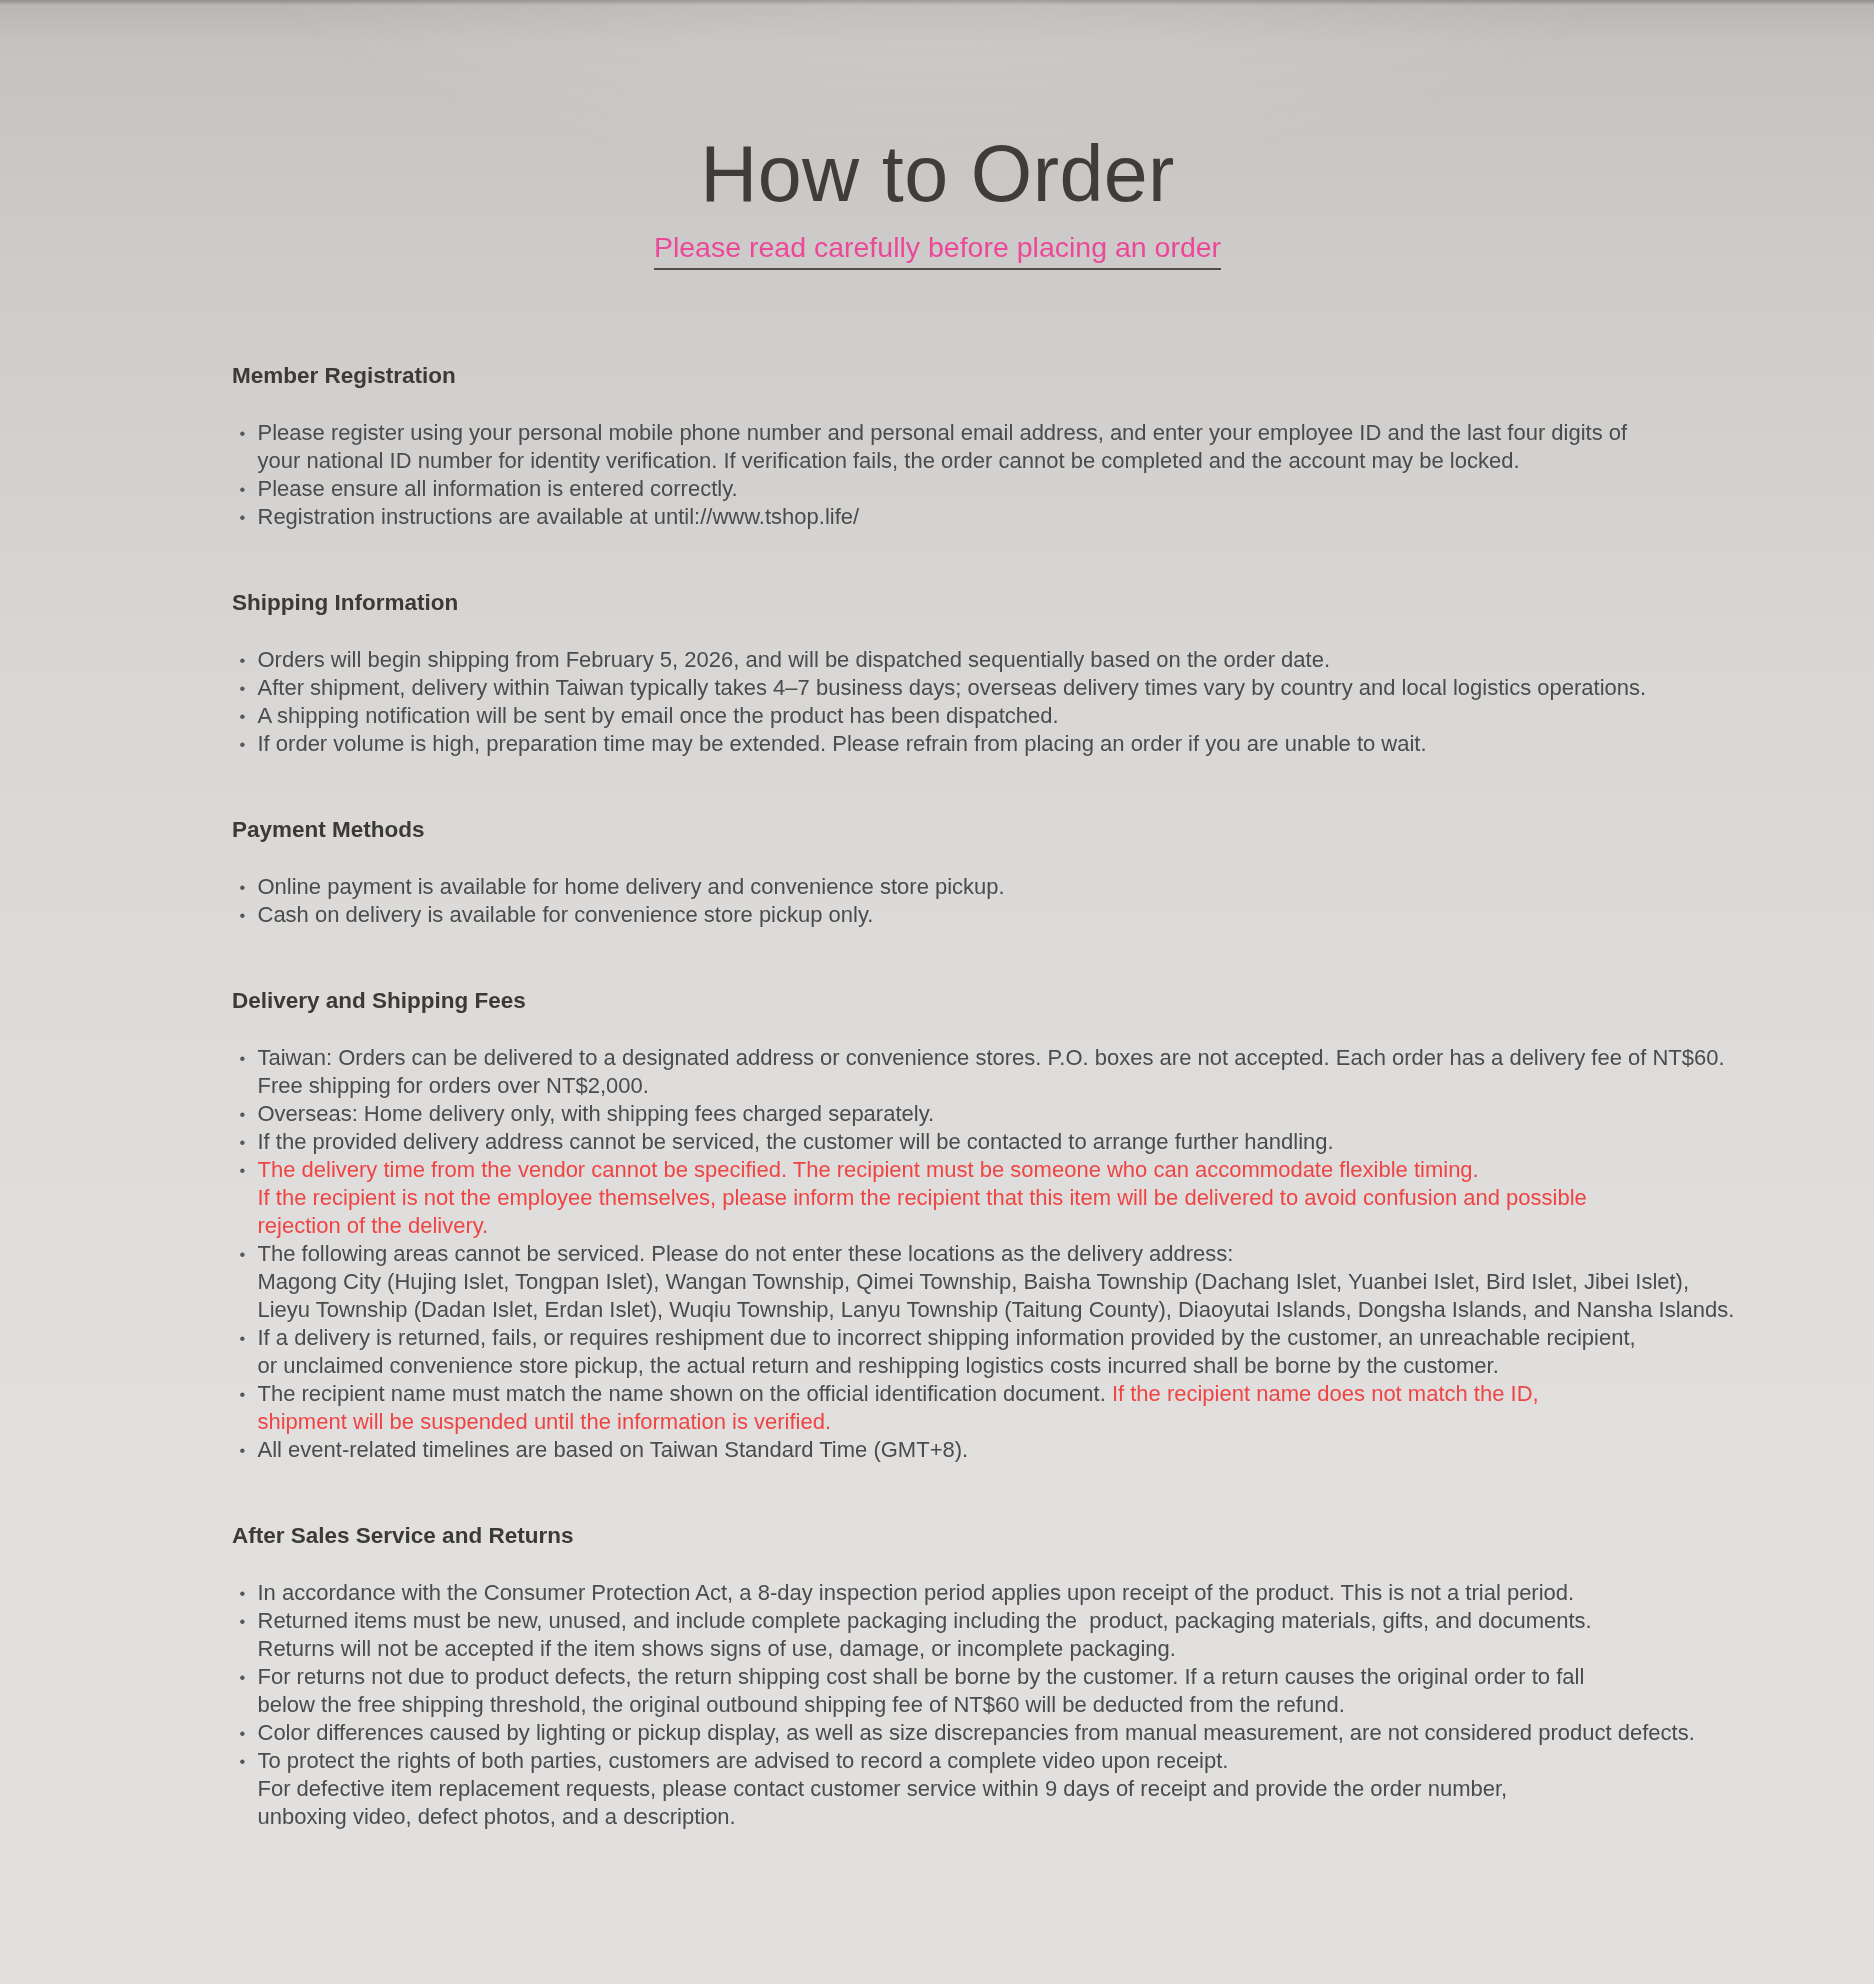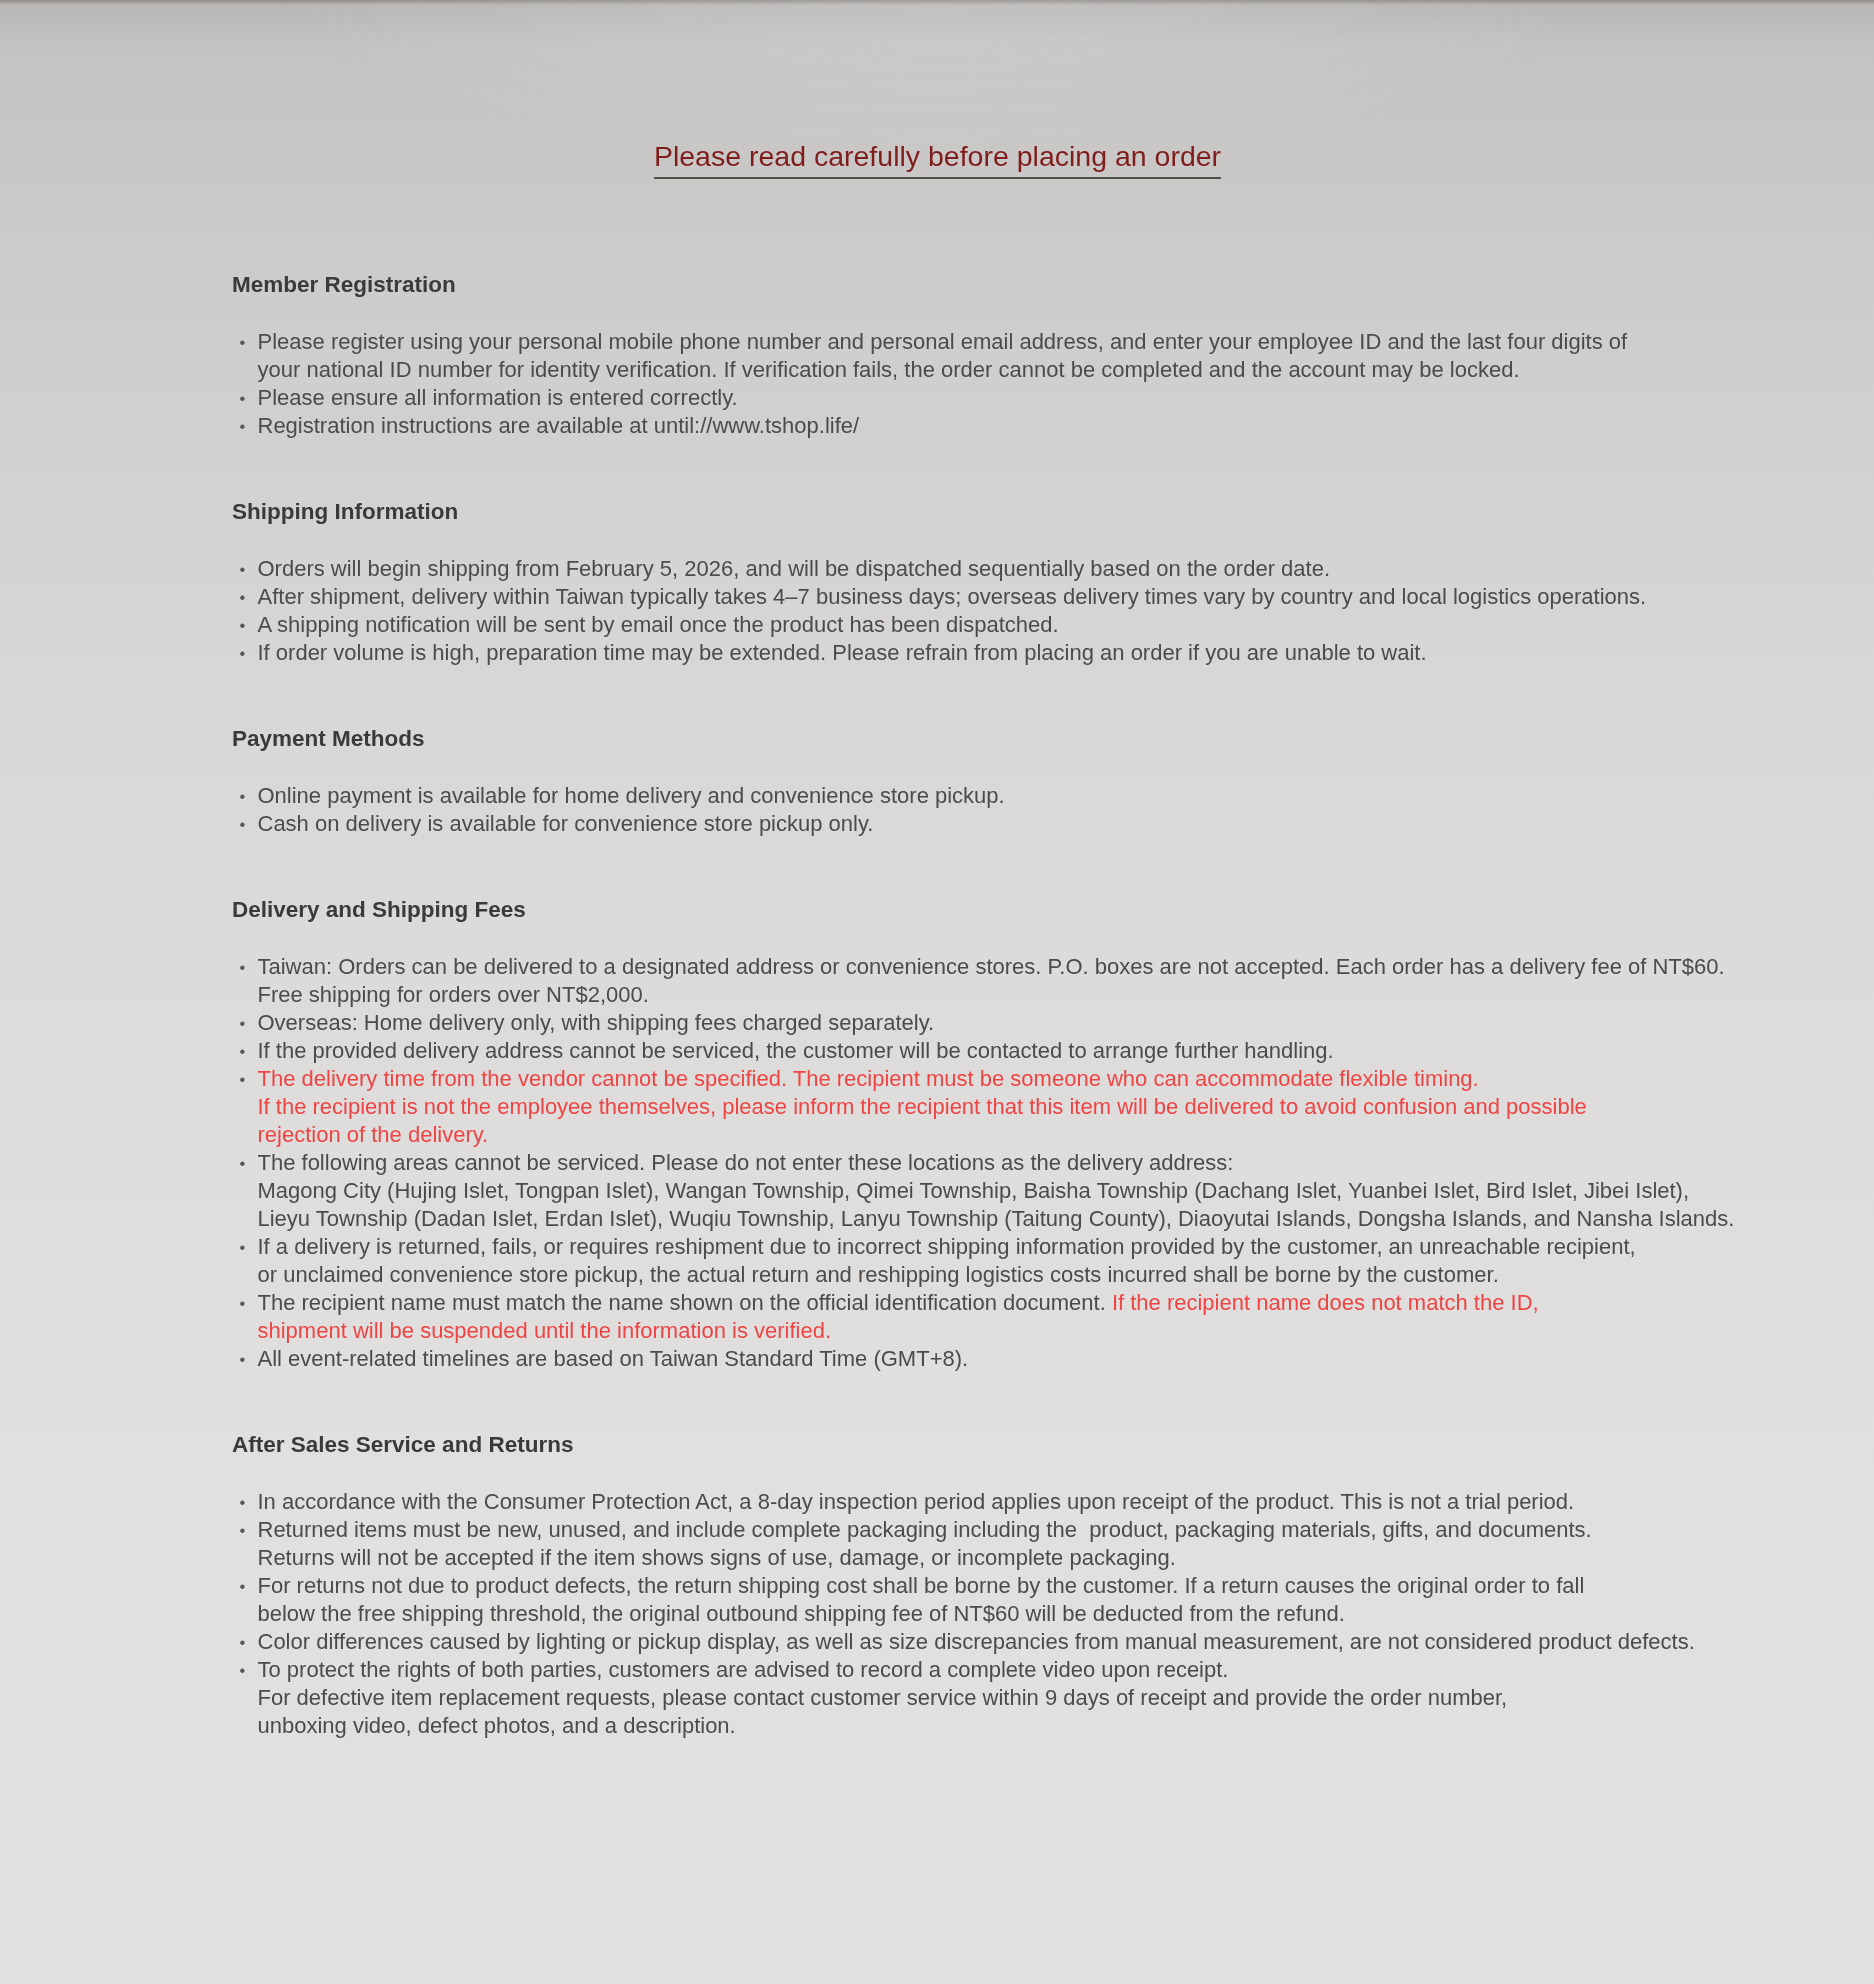--- a/index.html
+++ b/index.html
@@ -20,21 +20,21 @@
     font-size: 79px;
     font-weight: normal;
     line-height: 1.15;
     color: #3e3d3c;
     letter-spacing: 0.4px;
   }
   .subtitle-row { margin-top: 9px; line-height: 36px; }
   .page-subtitle {
     display: inline-block;
     font-size: 28.5px;
-    color: #7f1d1d;
+    color: #ec4899;
     line-height: 36px;
     padding-bottom: 3px;
     border-bottom: 2.2px solid #504e4b;
   }
   .content { margin: 91px 0 0 232px; width: 1575px; }
   .doc-section { margin: 0 0 58px 0; }
   .section-heading {
     margin: 0 0 28.5px 0;
     font-size: 22.5px;
     line-height: 28.5px;
@@ -55,20 +55,21 @@
     line-height: 28px;
     color: #57575a;
   }
   .bullet-text { flex: 1; white-space: pre-wrap; }
   .accent { color: #ef4444; }
 </style>
 </head>
 <body>
 
 <header class="header">
+  <h1 class="page-title">How to Order</h1>
   <div class="subtitle-row">
     <span class="page-subtitle">Please read carefully before placing an order</span>
   </div>
 </header>
 
 <main class="content" id="sections-root">
     <section class="doc-section">
       <h2 class="section-heading">Member Registration</h2>
       <ul class="bullet-list">
         <li class="bullet-item">

